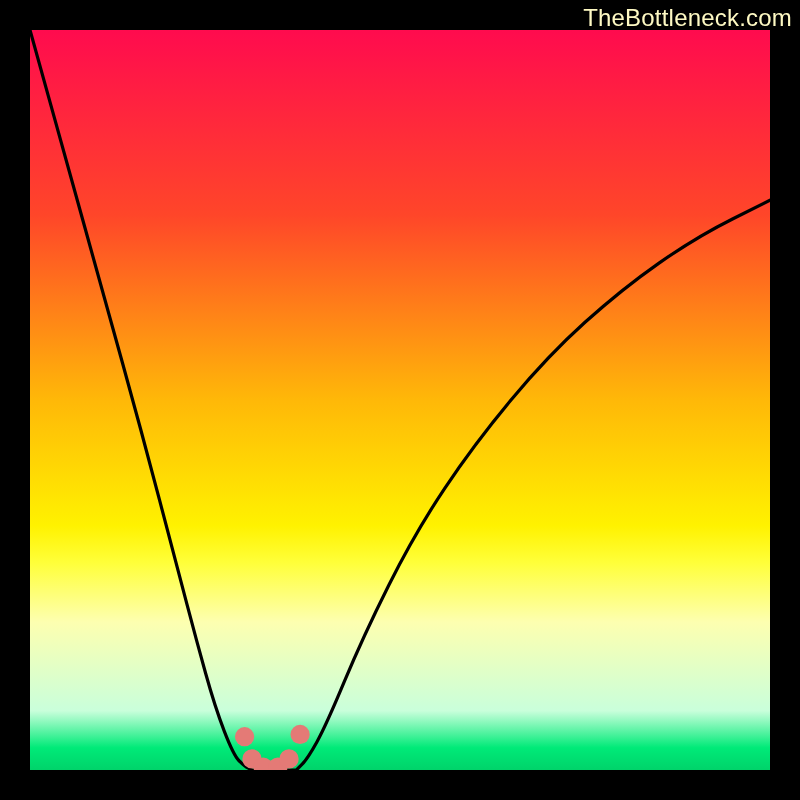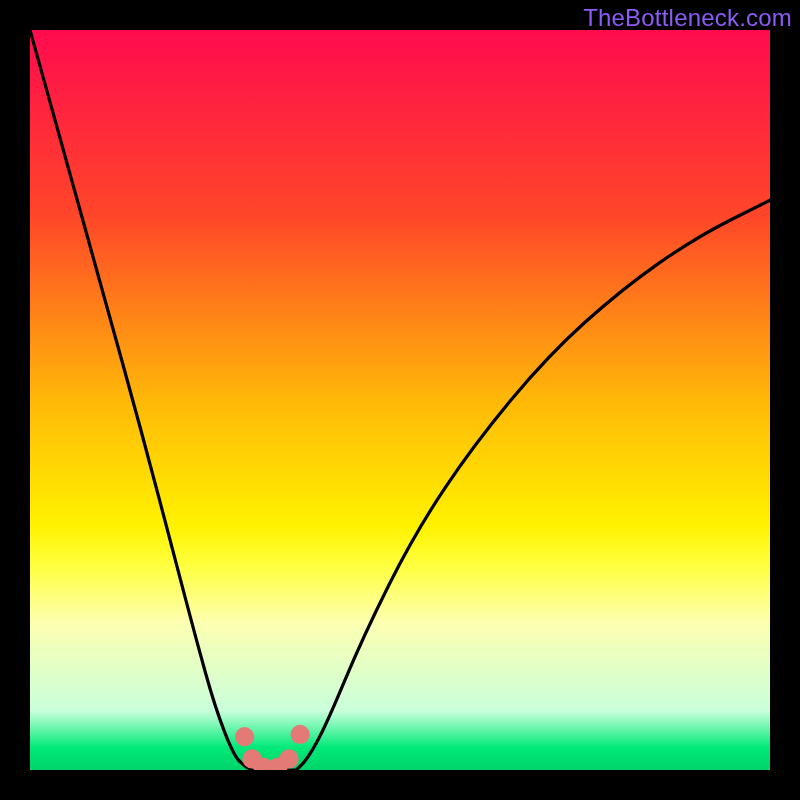--- a/index.html
+++ b/index.html
@@ -25,21 +25,21 @@
     width: 740px;
     height: 740px;
   }
   .watermark {
     position: absolute;
     top: 4px;
     right: 8px;
     font-family: Arial, Helvetica, sans-serif;
     font-size: 24px;
     font-weight: 500;
-    color: #8b5cf6;
+    color: #fef9c3;
     letter-spacing: 0.2px;
   }
   svg {
     display: block;
   }
 </style>
 </head>
 <body>
 
 <div class="frame">

